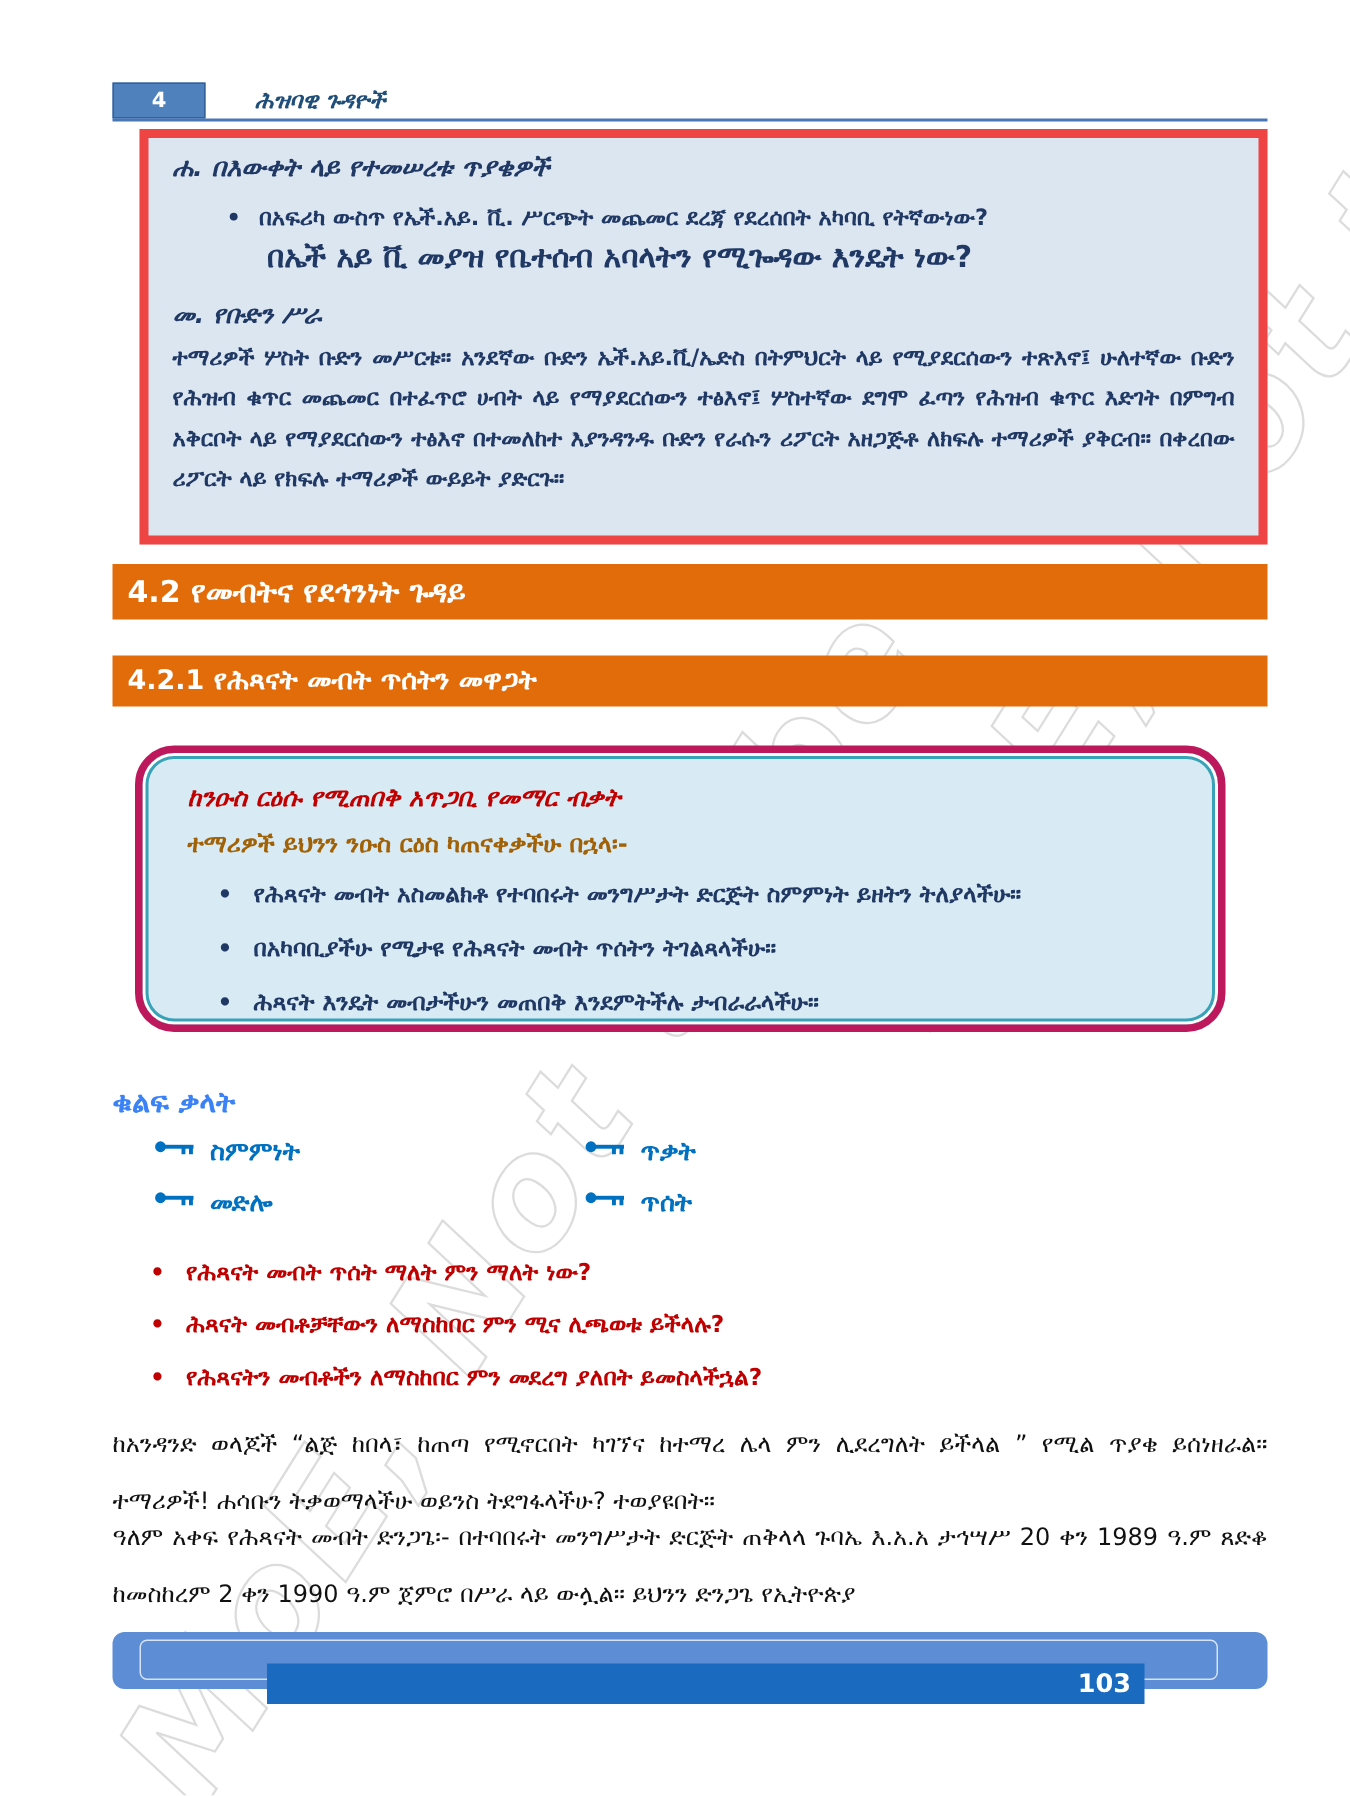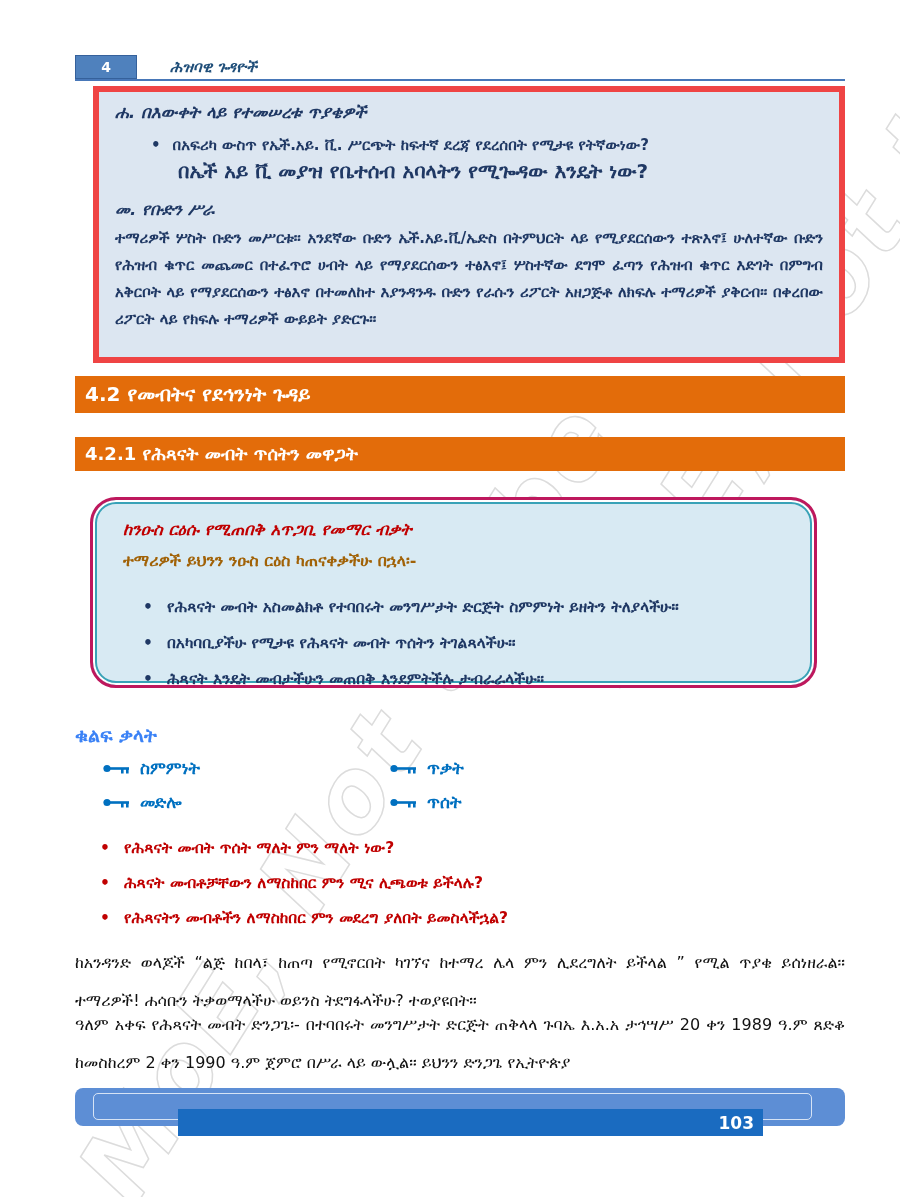--- a/index.html
+++ b/index.html
@@ -53,37 +53,37 @@
   .banner {
     left:75px; width:770px; background:#e36c0a; color:#ffffff;
     font-weight:bold; padding-left:10px; box-sizing:border-box;
   }
   .banner-1 { top:376px; height:37px; font-size:20px; line-height:37px; }
   .banner-2 { top:437px; height:34px; font-size:18px; line-height:34px; }
 
   
   .competency-box {
     left:90px; top:497px; width:727px; height:191px;
-    background:#d8eaf3; border:3px solid #be185d; border-radius:26px;
+    background:#d8eaf3; border:5px solid #be185d; border-radius:26px;
     box-shadow: inset 0 0 0 2px #ffffff, inset 0 0 0 4px #38a2b7;
     box-sizing:border-box; padding:20px 30px 0 30px;
   }
   .cb-heading { color:#c00000; font-weight:bold; font-style:italic; font-size:16.5px; }
   .cb-intro   { color:#a16207; font-weight:600; font-size:16px; margin-top:12px; }
-  .cb-bullets { margin-top:26px; }
+  .cb-bullets { margin-top:13px; }
   .cb-bullet  { display:flex; gap:14px; margin:0 0 14px 20px; color:#1f3864; font-weight:bold; font-size:15.5px; line-height:22px; }
   .cb-bullet::before { content:"•"; }
 
   
   .keyterms-heading { left:75px; top:724px; color:#3b82f6; font-weight:bold; font-size:19px; }
   .keyterms-grid {
     left:103px; top:758px; width:580px;
     display:grid; grid-template-columns:287px 287px; row-gap:14px;
   }
-  .keyterm { display:flex; align-items:center; gap:10px; color:#0070c0; font-weight:bold; font-size:17px; }
+  .keyterm { display:flex; gap:10px; color:#0070c0; font-weight:bold; font-size:17px; }
   .key-icon { flex:0 0 auto; }
 
   
   .questions { left:100px; top:838px; width:730px; }
   .question { display:flex; gap:14px; margin-bottom:14px; color:#c00000; font-weight:bold; font-size:15.5px; line-height:21px; }
   .question::before { content:"•"; }
 
   
   .para {
     left:75px; width:770px; margin:0; color:#111111;
@@ -116,21 +116,21 @@
   <div class="watermark wm1">MoE, Not to be</div>
   <div class="watermark wm2">MoE, Not to be</div>
 
   <div class="chapter-badge">4</div>
   <div class="chapter-title">ሕዝባዊ ጉዳዮች</div>
   <div class="header-rule"></div>
 
   <section class="knowledge-box">
     <div class="kb-heading">ሐ. በእውቀት ላይ የተመሠረቱ ጥያቄዎች</div>
     <div class="kb-bullet">
-      <span>በአፍሪካ ውስጥ የኤች.አይ. ቪ. ሥርጭት ከፍተኛ ደረጃ የደረሰበት የሚታዩ የትኛውነው?</span>
+      <span>በአፍሪካ ውስጥ የኤች.አይ. ቪ. ሥርጭት መጨመር ደረጃ የደረሰበት አካባቢ የትኛውነው?</span>
     </div>
     <div class="kb-bullet-cont">በኤች አይ ቪ መያዝ የቤተሰብ አባላትን የሚጐዳው እንዴት ነው?</div>
     <div class="kb-heading2">መ. የቡድን ሥራ</div>
     <p class="kb-para">ተማሪዎች ሦስት ቡድን መሥርቱ። አንደኛው ቡድን ኤች.አይ.ቪ/ኤድስ በትምህርት ላይ የሚያደርሰውን ተጽእኖ፤ ሁለተኛው ቡድን የሕዝብ ቁጥር መጨመር በተፈጥሮ ሀብት ላይ የማያደርሰውን ተፅእኖ፤ ሦስተኛው ደግሞ ፈጣን የሕዝብ ቁጥር እድገት በምግብ አቅርቦት ላይ የማያደርሰውን ተፅእኖ በተመለከተ እያንዳንዱ ቡድን የራሱን ሪፖርት አዘጋጅቶ ለክፍሉ ተማሪዎች ያቅርብ። በቀረበው ሪፖርት ላይ የክፍሉ ተማሪዎች ውይይት ያድርጉ።</p>
   </section>
 
   <div class="banner banner-1">4.2 የመብትና የደኅንነት ጉዳይ</div>
   <div class="banner banner-2">4.2.1 የሕጻናት መብት ጥሰትን መዋጋት</div>
 
   <section class="competency-box">

